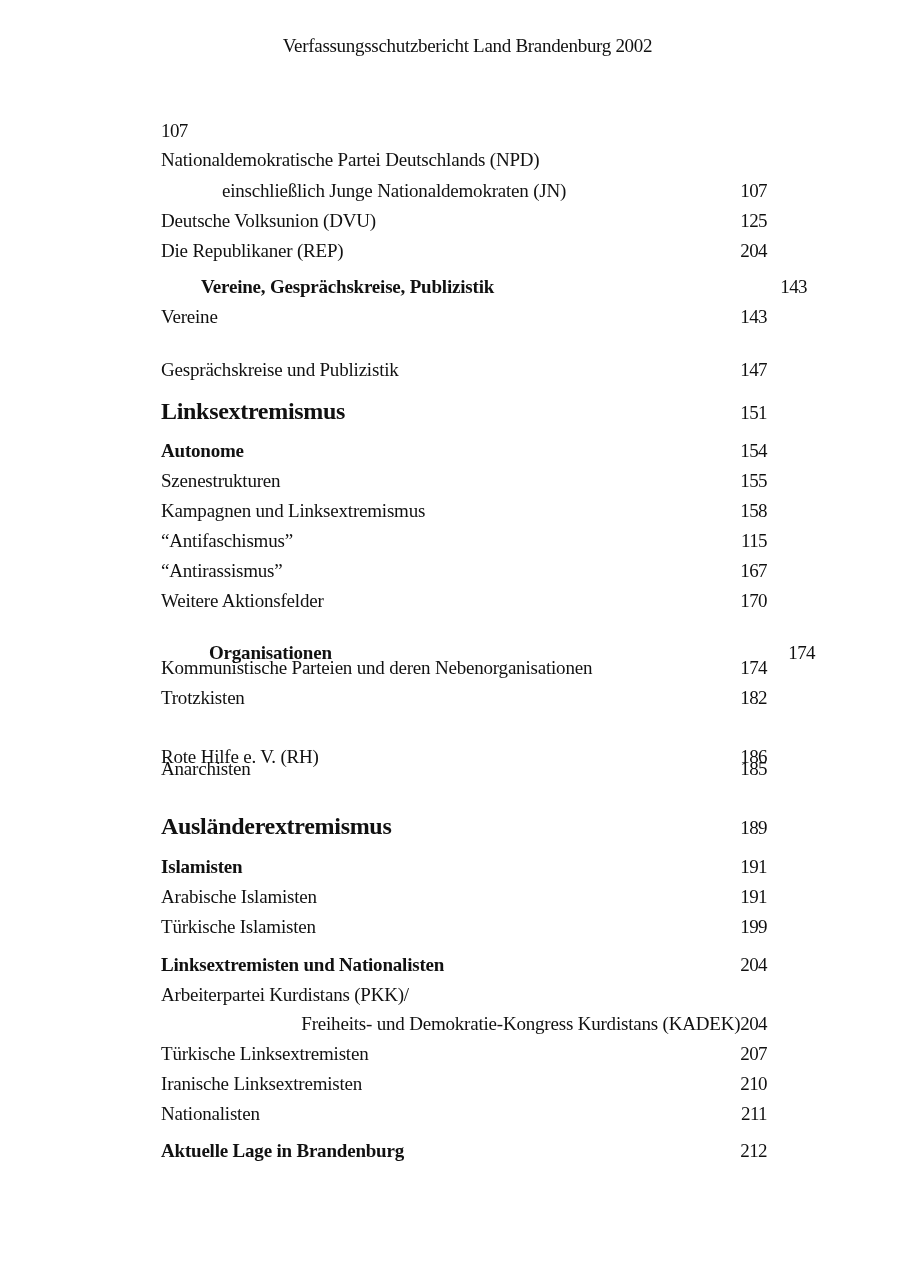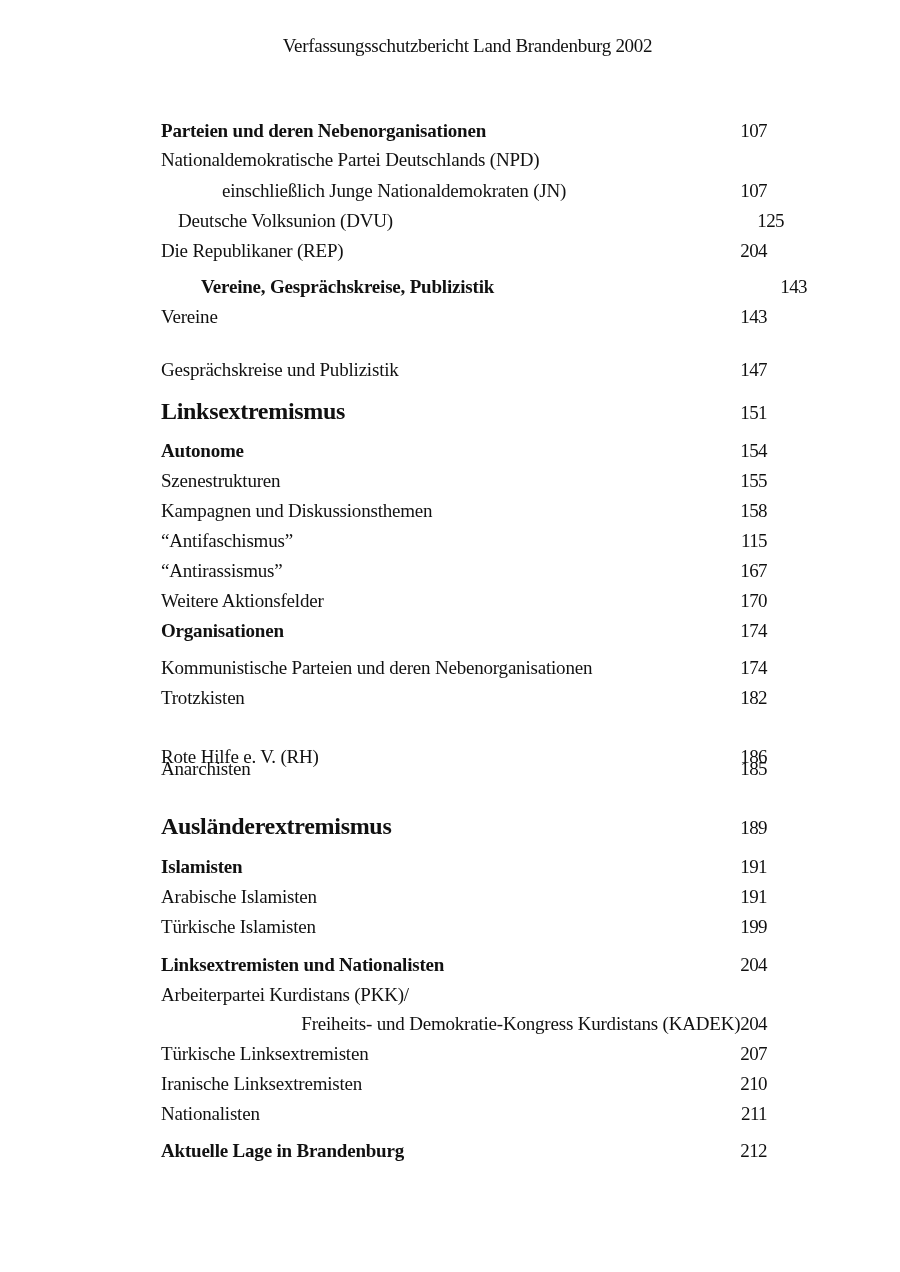--- a/index.html
+++ b/index.html
@@ -49,32 +49,31 @@
     .lvl-sub .label { font-weight: bold; }
     .lvl-chapter .label { font-weight: bold; font-size: 24px; letter-spacing: -0.3px; }
   </style>
 </head>
 <body>
 
 <div class="page-header">Verfassungsschutzbericht Land Brandenburg 2002</div>
 
 <div id="toc">
     <div class="toc-row lvl-sub" style="top: 120px;">
-      <span class="label">Parteien und deren Nebenorganisationen</span>
       <span class="page">107</span>
     </div>
     <div class="toc-row lvl-item" style="top: 149px;">
       <span class="label">Nationaldemokratische Partei Deutschlands (NPD)</span>
       <span class="page"></span>
     </div>
     <div class="toc-row lvl-item indent" style="top: 180px;">
       <span class="label">einschließlich Junge Nationaldemokraten (JN)</span>
       <span class="page">107</span>
     </div>
-    <div class="toc-row lvl-item" style="top: 210px; margin-left: 17px;">
+    <div class="toc-row lvl-item" style="top: 210px;">
       <span class="label">Deutsche Volksunion (DVU)</span>
       <span class="page">125</span>
     </div>
     <div class="toc-row lvl-item" style="top: 240px;">
       <span class="label">Die Republikaner (REP)</span>
       <span class="page">204</span>
     </div>
     <div class="toc-row lvl-sub" style="top: 276px; margin-left: 40px;">
       <span class="label">Vereine, Gesprächskreise, Publizistik</span>
       <span class="page">143</span>
@@ -93,36 +92,36 @@
     </div>
     <div class="toc-row lvl-sub" style="top: 440px;">
       <span class="label">Autonome</span>
       <span class="page">154</span>
     </div>
     <div class="toc-row lvl-item" style="top: 470px;">
       <span class="label">Szenestrukturen</span>
       <span class="page">155</span>
     </div>
     <div class="toc-row lvl-item" style="top: 500px;">
-      <span class="label">Kampagnen und Diskussionsthemen</span>
+      <span class="label">Kampagnen und Linksextremismus</span>
       <span class="page">158</span>
     </div>
     <div class="toc-row lvl-item" style="top: 530px;">
       <span class="label">“Antifaschismus”</span>
       <span class="page">115</span>
     </div>
     <div class="toc-row lvl-item" style="top: 560px;">
       <span class="label">“Antirassismus”</span>
       <span class="page">167</span>
     </div>
     <div class="toc-row lvl-item" style="top: 590px;">
       <span class="label">Weitere Aktionsfelder</span>
       <span class="page">170</span>
     </div>
-    <div class="toc-row lvl-sub" style="top: 620px;">
+    <div class="toc-row lvl-sub" style="top: 642px; margin-left: 48px;">
       <span class="label">Organisationen</span>
       <span class="page">174</span>
     </div>
     <div class="toc-row lvl-item" style="top: 657px;">
       <span class="label">Kommunistische Parteien und deren Nebenorganisationen</span>
       <span class="page">174</span>
     </div>
     <div class="toc-row lvl-item" style="top: 687px;">
       <span class="label">Trotzkisten</span>
       <span class="page">182</span>

